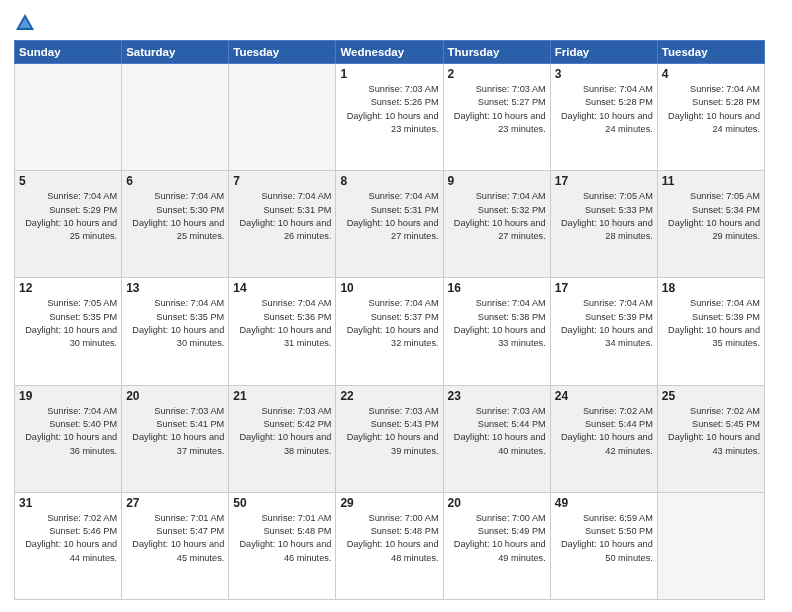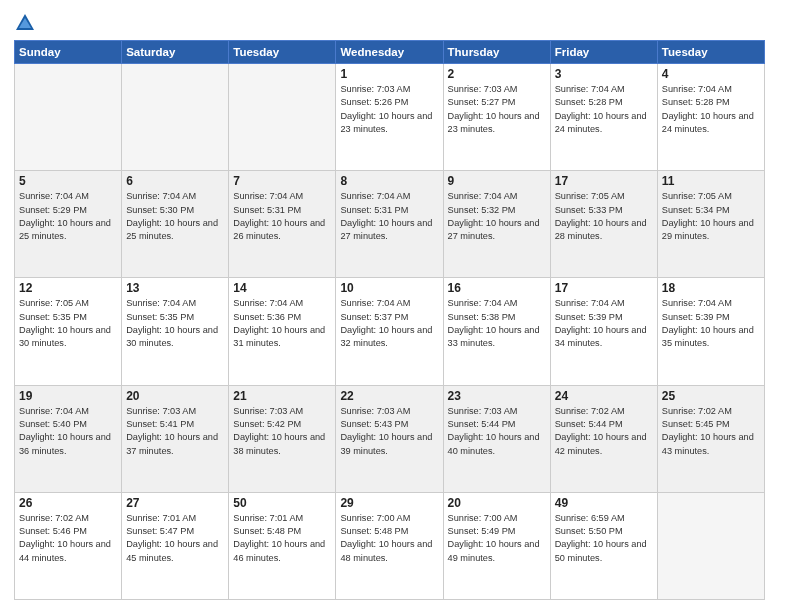--- a/index.html
+++ b/index.html
@@ -95,20 +95,21 @@
       font-size: 12px;
       font-weight: bold;
       color: #222;
       display: block;
       margin-bottom: 2px;
     }
     .cell-text {
       font-size: 9.2px;
       line-height: 1.45;
       color: #333;
+      text-align: right;
     }
   </style>
 </head>
 <body>
 
 <div class="page">
   <div class="header">
     <div class="logo">
       <div class="logo-top">
         <svg width="22" height="22" viewBox="0 0 22 22">
@@ -244,21 +245,21 @@
             <span class="day-num">24</span>
             <div class="cell-text">Sunrise: 7:02 AM<br>Sunset: 5:44 PM<br>Daylight: 10 hours and 42 minutes.</div>
           </td>
           <td class="shaded">
             <span class="day-num">25</span>
             <div class="cell-text">Sunrise: 7:02 AM<br>Sunset: 5:45 PM<br>Daylight: 10 hours and 43 minutes.</div>
           </td>
         </tr>
         <tr>
           <td>
-            <span class="day-num">26</span>
+            <span class="day-num">31</span>
             <div class="cell-text">Sunrise: 7:02 AM<br>Sunset: 5:46 PM<br>Daylight: 10 hours and 44 minutes.</div>
           </td>
           <td>
             <span class="day-num">27</span>
             <div class="cell-text">Sunrise: 7:01 AM<br>Sunset: 5:47 PM<br>Daylight: 10 hours and 45 minutes.</div>
           </td>
           <td>
             <span class="day-num">50</span>
             <div class="cell-text">Sunrise: 7:01 AM<br>Sunset: 5:48 PM<br>Daylight: 10 hours and 46 minutes.</div>
           </td>

